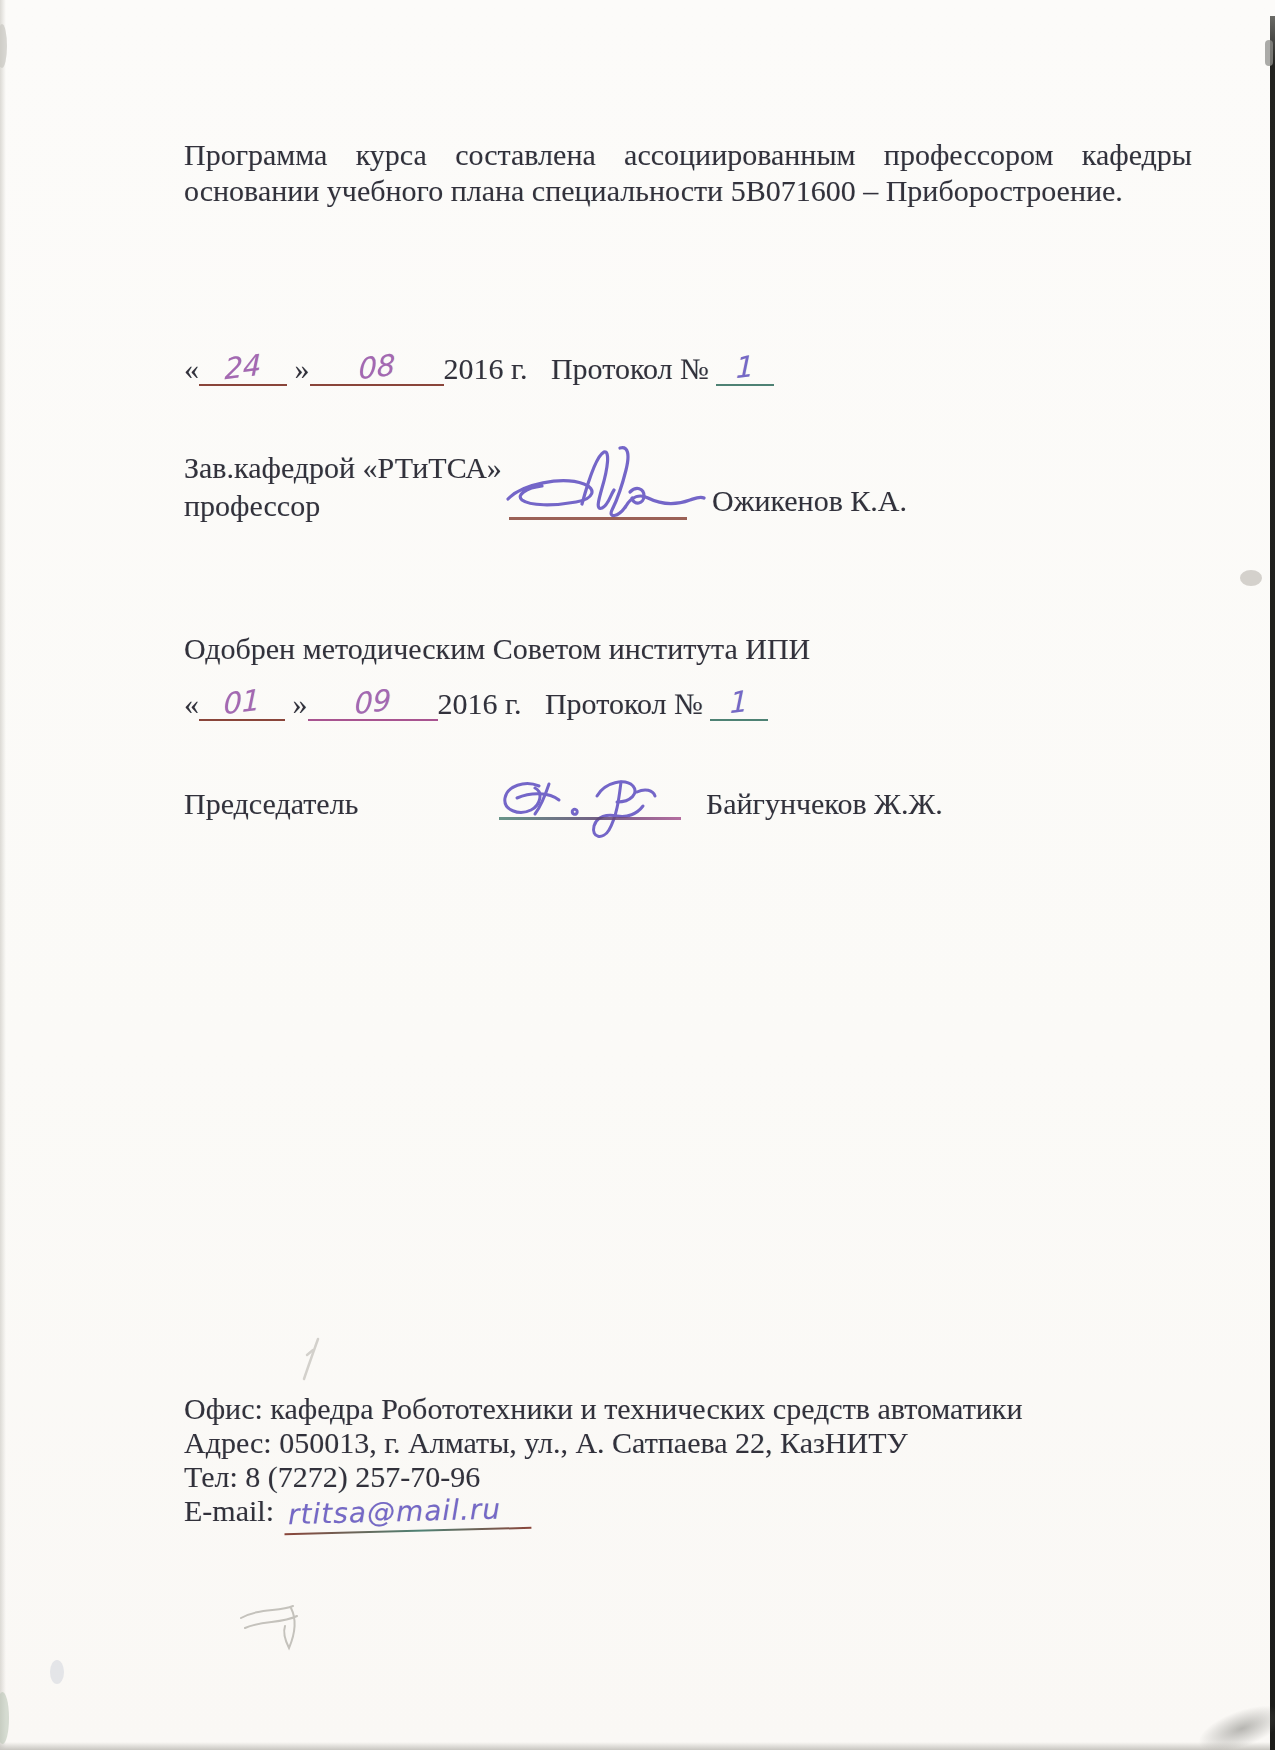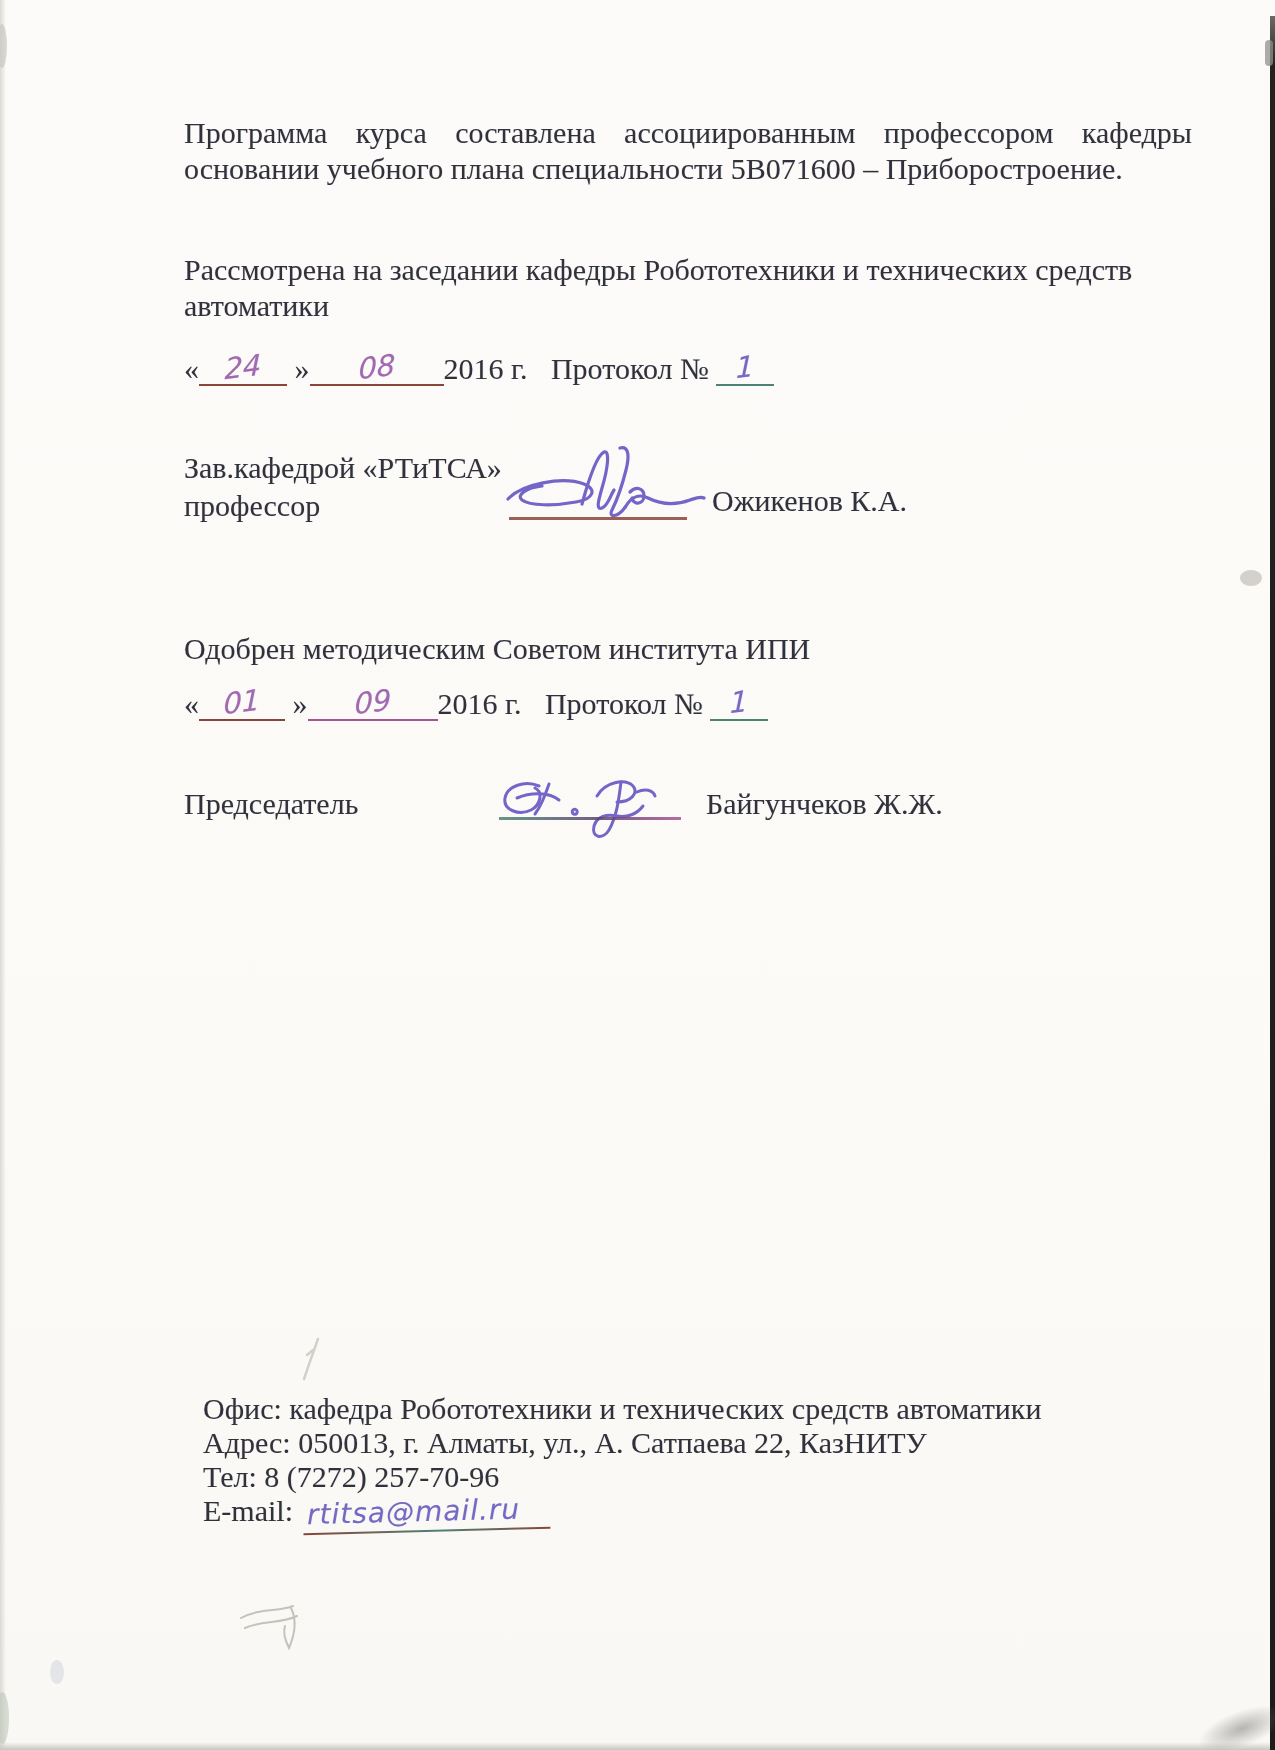--- a/index.html
+++ b/index.html
@@ -7,21 +7,21 @@
     position:relative;width:1275px;height:1750px;overflow:hidden;
     background:linear-gradient(180deg,#fcfbf9 0%,#fbfaf7 60%,#faf8f5 100%);
     font-family:"Liberation Serif","DejaVu Serif",serif;
     color:var(--ink,#32313b);
   }
   .txt{
     font-size:30px;line-height:36px;
     text-shadow:0.6px 0 rgba(0,140,150,.14),-0.6px 0 rgba(190,60,80,.10);
   }
   .abs{position:absolute;}
-  .jline{text-align:justify;text-align-last:justify;}
+  .jline{text-align:justify;text-align-last:justify;margin-top:22px;}
   .titles{line-height:38px;}
   
   .dateline{white-space:nowrap;}
   .blank{
     display:inline-block;position:relative;height:32px;vertical-align:-7px;
     border-bottom:2px solid var(--blank-maroon,#8a453a);
   }
   .blank.teal{border-bottom-color:var(--blank-teal,#4e8274);}
   .blank.magenta{border-bottom-color:var(--blank-magenta,#a85490);}
   .dl-gap{display:inline-block;width:16px;}
@@ -61,24 +61,20 @@
 </head>
 <body>
 
 <div class="page">
 
   <div class="abs txt" style="left:184px;top:115px;width:1008px;">
     <div class="jline">Программа курса составлена ассоциированным профессором кафедры</div>
     <div>основании учебного плана специальности 5В071600 – Приборостроение.</div>
   </div>
 
-  <div class="abs txt" style="left:184px;top:252px;width:1008px;">
-    <div>Рассмотрена на заседании кафедры Робототехники и технических средств</div>
-    <div>автоматики</div>
-  </div>
 
   <div class="abs txt dateline" style="left:184px;top:351px;">
     <span>«</span><span class="blank" style="width:88px;"><span class="hw pink">24</span></span>
     <span>»</span><span class="blank" style="width:134px;"><span class="hw pink">08</span></span><span>2016 г.</span><span class="dl-gap"></span>
     <span>Протокол №</span>
     <span class="blank teal" style="width:58px;"><span class="hw blue">1</span></span>
   </div>
 
   <div class="abs txt titles" style="left:184px;top:449px;">
     <div>Зав.кафедрой «РТиТСА»</div>
@@ -112,21 +108,21 @@
       <path d="M52,8 C48,20 44,30 38,38"></path>
       <path d="M76,34 a2.5,2.5 0 1 1 -0.1,0.1"></path>
       <path d="M100,20 C108,6 128,2 136,10 C142,17 134,26 120,26"></path>
       <path d="M124,6 C122,22 120,40 112,54 C106,64 94,62 97,50 C100,40 110,38 120,40 C130,42 140,38 146,30"></path>
       <path d="M140,16 C148,12 156,14 158,20"></path>
     </g>
   </svg>
   <div class="sig-line mixed abs" style="left:499px;top:817px;width:182px;"></div>
   <div class="abs txt" style="left:706px;top:786px;">Байгунчеков Ж.Ж.</div>
 
-  <div class="abs txt contacts-block" style="left:184px;top:1392px;margin-left:19px;">
+  <div class="abs txt contacts-block" style="left:184px;top:1392px;">
     <div>Офис: кафедра Робототехники и технических средств автоматики</div>
     <div>Адрес: 050013, г. Алматы, ул., А. Сатпаева 22, КазНИТУ</div>
     <div>Тел: 8 (7272) 257-70-96</div>
     <div><span>E-mail:</span><span class="email-hw">rtitsa@mail.ru</span></div>
   </div>
 
   <svg class="abs" style="left:235px;top:1598px;" width="80" height="56" viewBox="0 0 80 56">
     <g class="pencil" stroke-width="2" opacity="0.75">
       <path d="M6,20 C24,10 44,14 58,8"></path>
       <path d="M10,30 C28,22 46,26 62,18"></path>

